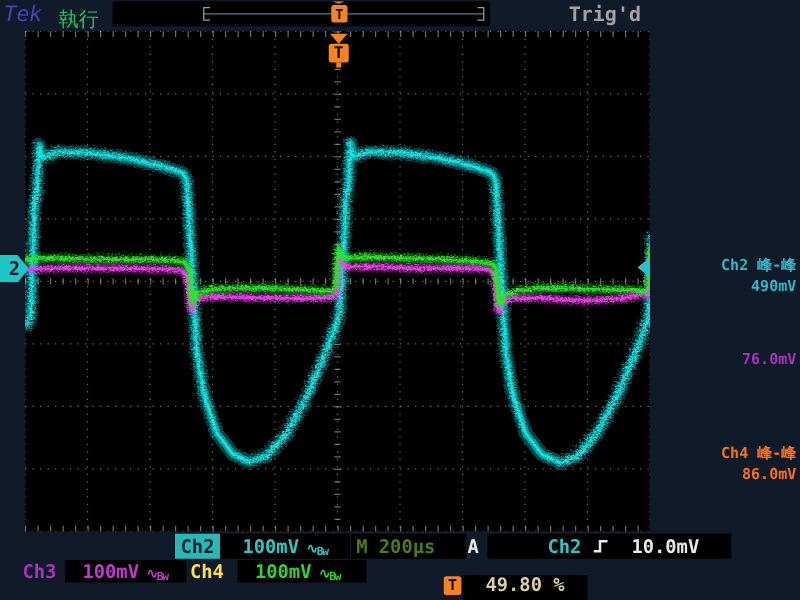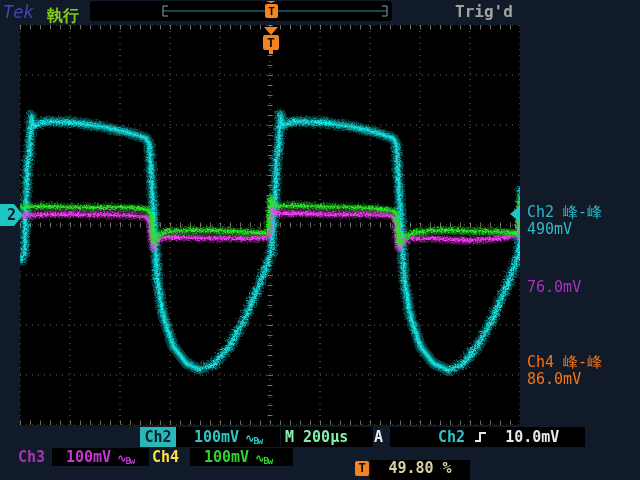--- a/index.html
+++ b/index.html
@@ -5,51 +5,51 @@
   html,body{margin:0;padding:0;}
   body{
     width:640px;height:480px;position:relative;overflow:hidden;
     background:#101a28;
     font-family:"DejaVu Sans Mono","Liberation Mono",monospace;
     -webkit-font-smoothing:none;
   }
   .abs{position:absolute;}
   
   #tek-logo{left:3px;top:2px;font-size:17px;font-weight:normal;font-style:italic;color:#4444b6;letter-spacing:0;}
-  #acq-status{left:47px;top:6px;font-size:16px;font-weight:bold;color:#84cc16;}
+  #acq-status{left:47px;top:6px;font-size:16px;font-weight:normal;color:#22c55e;}
   #trig-status{left:455px;top:2px;font-size:16px;font-weight:bold;color:#a3a3a3;}
   #record-view{left:90px;top:1px;width:302px;height:20px;background:#000;border-radius:3px;}
   
   #graticule{left:20px;top:25px;width:500px;height:400px;background:#000;}
   
   #ch2-marker{left:0;top:204px;width:23px;height:22px;
     background:#1fc6c6;color:#031c24;font-size:15px;font-weight:bold;
     text-align:center;line-height:22px;
     clip-path:polygon(0 0,14px 0,23px 50%,14px 100%,0 100%);}
   #trig-level-arrow{left:510px;top:206px;width:0;height:0;
     border-top:8px solid transparent;border-bottom:8px solid transparent;
     border-right:10px solid #1fc6c6;}
   .t-flag{background:#f5831f;color:#140a00;font-weight:bold;text-align:center;border-radius:2px;}
   #trig-pos-tri{left:264px;top:27px;width:0;height:0;
     border-left:7px solid transparent;border-right:7px solid transparent;
     border-top:8px solid #f5831f;}
   #trig-pos-flag{left:263px;top:35px;width:16px;height:15px;font-size:13px;line-height:15px;}
   #trig-pos-stem{left:269px;top:50px;width:4px;height:4px;background:#f5831f;}
   
-  .meas{left:527px;width:110px;text-align:left;font-size:15px;font-weight:normal;line-height:17px;}
+  .meas{left:527px;width:110px;text-align:right;font-size:12px;font-weight:bold;line-height:17px;}
   #meas-ch2{top:204px;color:#2fb9c9;}
   #meas-ch3{top:279px;color:#aa33bb;}
   #meas-ch4{top:354px;color:#f97316;}
   
   .box{background:#000;height:20px;line-height:20px;font-size:15px;font-weight:bold;}
   #ch2-badge{left:140px;top:427px;width:36px;background:#28b8b8;color:#03222c;
     text-align:center;height:20px;line-height:20px;font-size:15px;font-weight:bold;}
   #ch2-scale-box{left:176px;top:427px;width:104px;color:#2cc8c8;}
   #ch2-scale-box .val{padding-left:18px;}
-  #tb-box{left:281px;top:427px;width:88px;color:#86efac;padding-left:4px;}
+  #tb-box{left:281px;top:427px;width:88px;color:#4d7c0f;padding-left:4px;}
   #trig-a{left:374px;top:427px;color:#e8e8e8;font-size:15px;font-weight:bold;line-height:20px;}
   #trig-box{left:390px;top:427px;width:155px;color:#e8e8e8;padding-left:40px;}
   #trig-box .src{color:#2cc8c8;padding-left:8px;}
   #trig-box .lvl{padding-left:8px;}
   #ch3-label{left:18px;top:448px;color:#aa33bb;font-size:15px;font-weight:bold;line-height:18px;text-align:center;}
   #ch3-scale-box{left:52px;top:448px;width:97px;height:18px;line-height:18px;color:#c238d2;}
   #ch3-scale-box .val,#ch4-scale-box .val{padding-left:14px;}
   #ch4-label{left:152px;top:448px;color:#fde047;font-size:15px;font-weight:bold;line-height:18px;}
   #ch4-scale-box{left:190px;top:448px;width:103px;height:18px;line-height:18px;color:#2fd42f;}
   .coup{font-size:11px;letter-spacing:-1px;padding-left:6px;}

